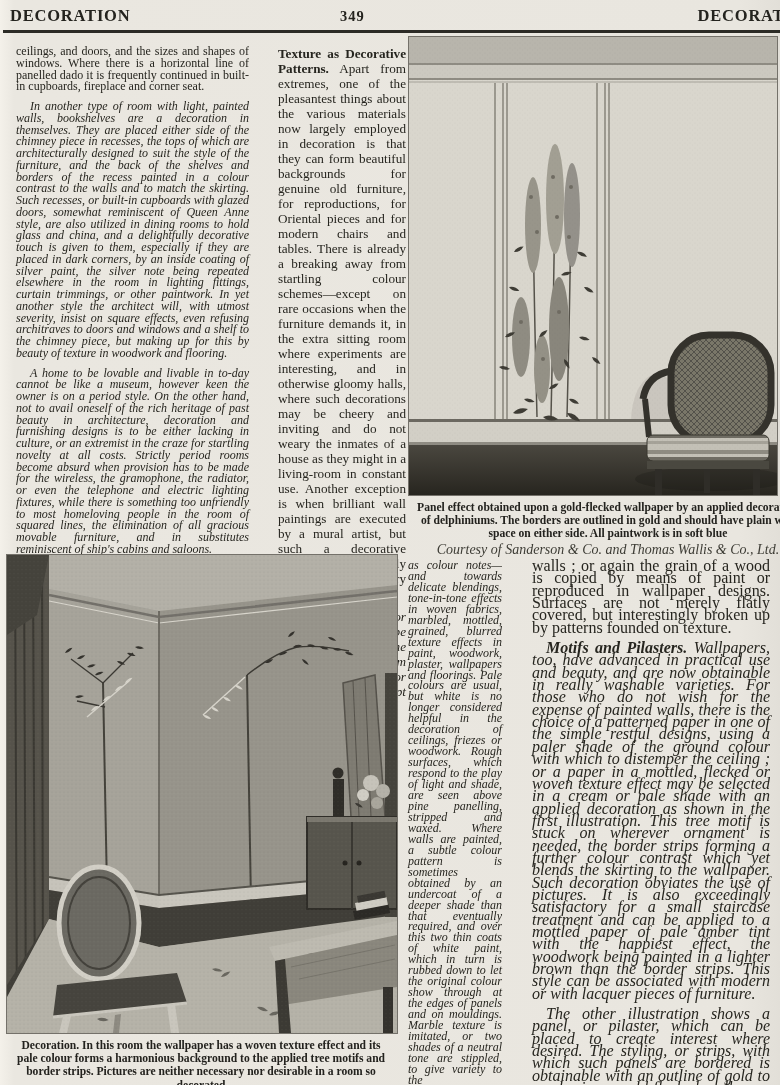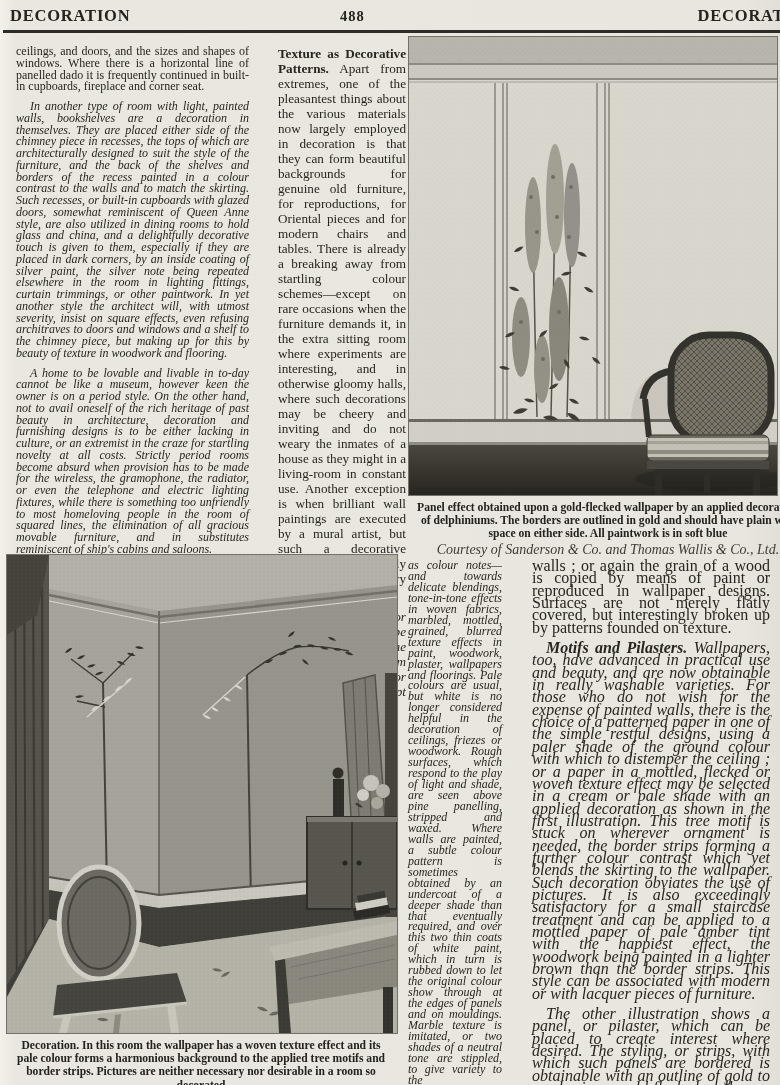--- a/index.html
+++ b/index.html
@@ -31,21 +31,21 @@
   .photo{display:block;border:1px solid #74716a;background:#d9d6cd;}
   .caption{font-weight:bold;font-size:11.6px;line-height:13.2px;text-align:center;margin-top:5px;padding:0 4px;color:#23221e;}
   .courtesy{font-style:italic;font-size:14px;text-align:center;margin-top:1px;color:#3d3c35;}
 </style>
 </head>
 <body>
 
 <div class="page">
 
   <div class="masthead mast-left">DECORATION</div>
-  <div class="page-num">488</div>
+  <div class="page-num">349</div>
   <div class="masthead mast-right">DECORATION</div>
   <div class="head-rule"></div>
 
   <div class="col col1">
     <p>ceilings, and doors, and the sizes and shapes of windows.  Where there is a horizontal line of panelled dado it is frequently continued in built-in cupboards, fireplace and corner seat.</p>
     <p class="ind">In another type of room with light, painted walls, bookshelves are a decoration in themselves.  They are placed either side of the chimney piece in recesses, the tops of which are architecturally designed to suit the style of the furniture, and the back of the shelves and borders of the recess painted in a colour contrast to the walls and to match the skirting. Such recesses, or built-in cupboards with glazed doors, somewhat reminiscent of Queen Anne style, are also utilized in dining rooms to hold glass and china, and a delightfully decorative touch is given to them, especially if they are placed in dark corners, by an inside coating of silver paint, the silver note being repeated elsewhere in the room in lighting fittings, curtain trimmings, or other paintwork.  In yet another style the architect will, with utmost severity, insist on square effects, even refusing architraves to doors and windows and a shelf to the chimney piece, but making up for this by beauty of texture in woodwork and flooring.</p>
     <p class="ind">A home to be lovable and livable in to-day cannot be like a museum, however keen the owner is on a period style.  On the other hand, not to avail oneself of the rich heritage of past beauty in architecture, decoration and furnishing designs is to be either lacking in culture, or an extremist in the craze for startling novelty at all costs.  Strictly period rooms become absurd when provision has to be made for the wireless, the gramophone, the radiator, or even the telephone and electric lighting fixtures, while there is something too unfriendly to most homeloving people in the room of squared lines, the elimination of all gracious movable furniture, and in substitutes reminiscent of ship's cabins and saloons.</p>
   </div>
 
   <div class="col col2">

